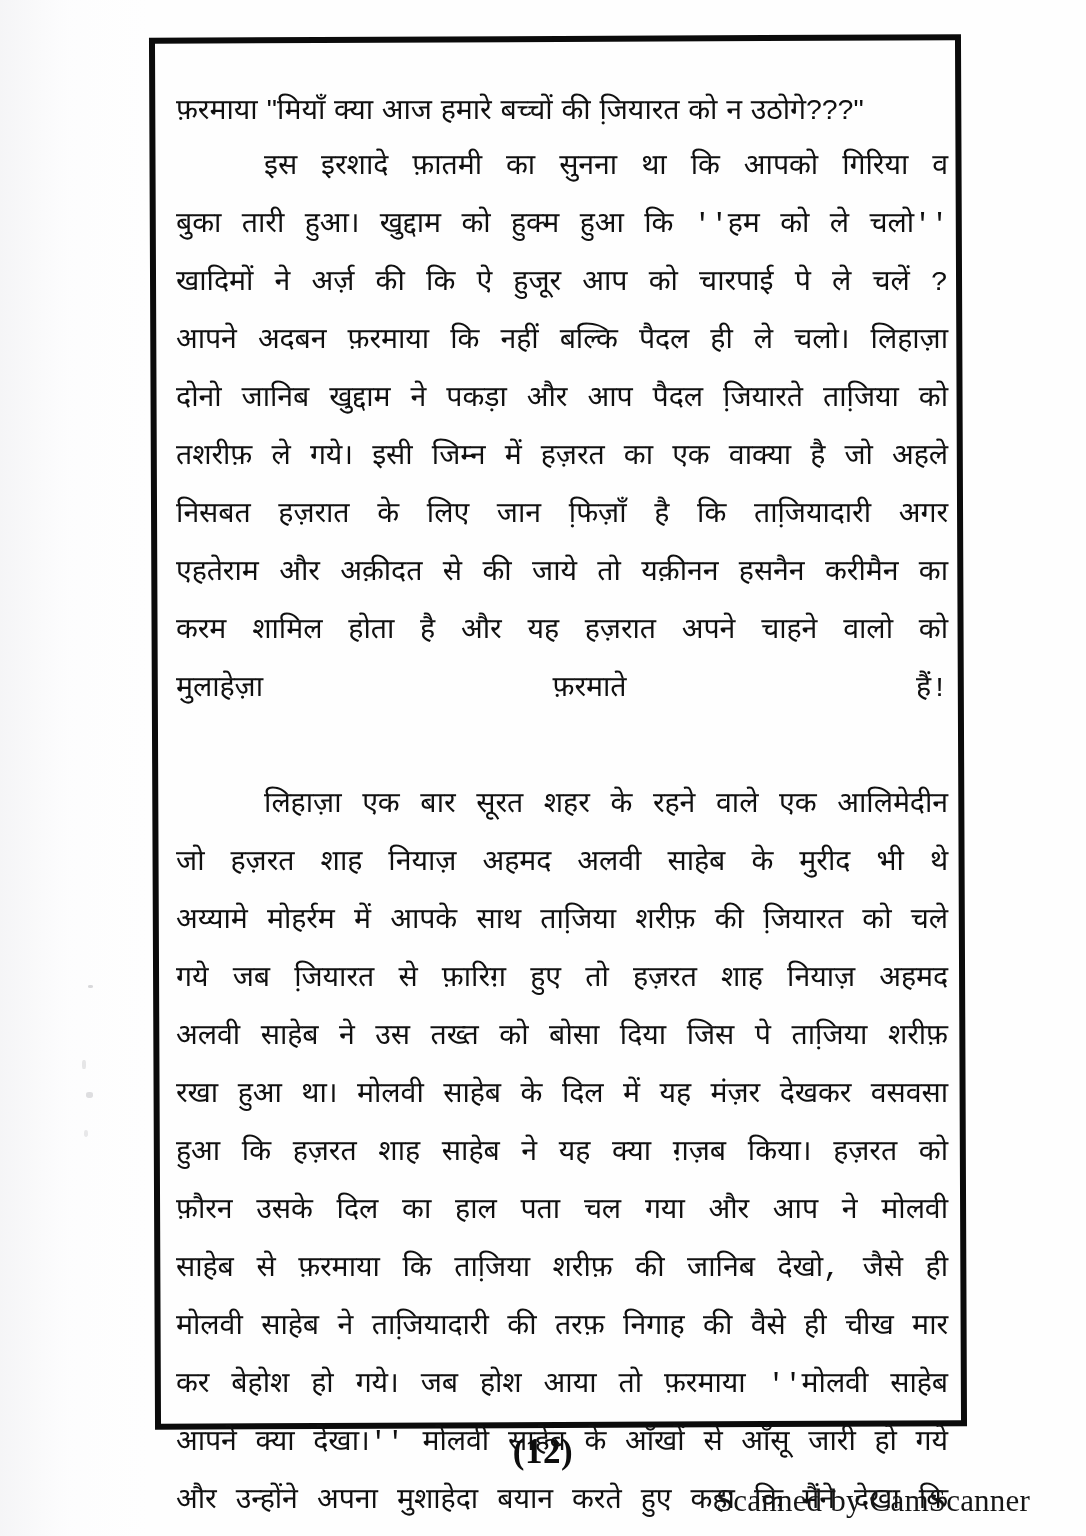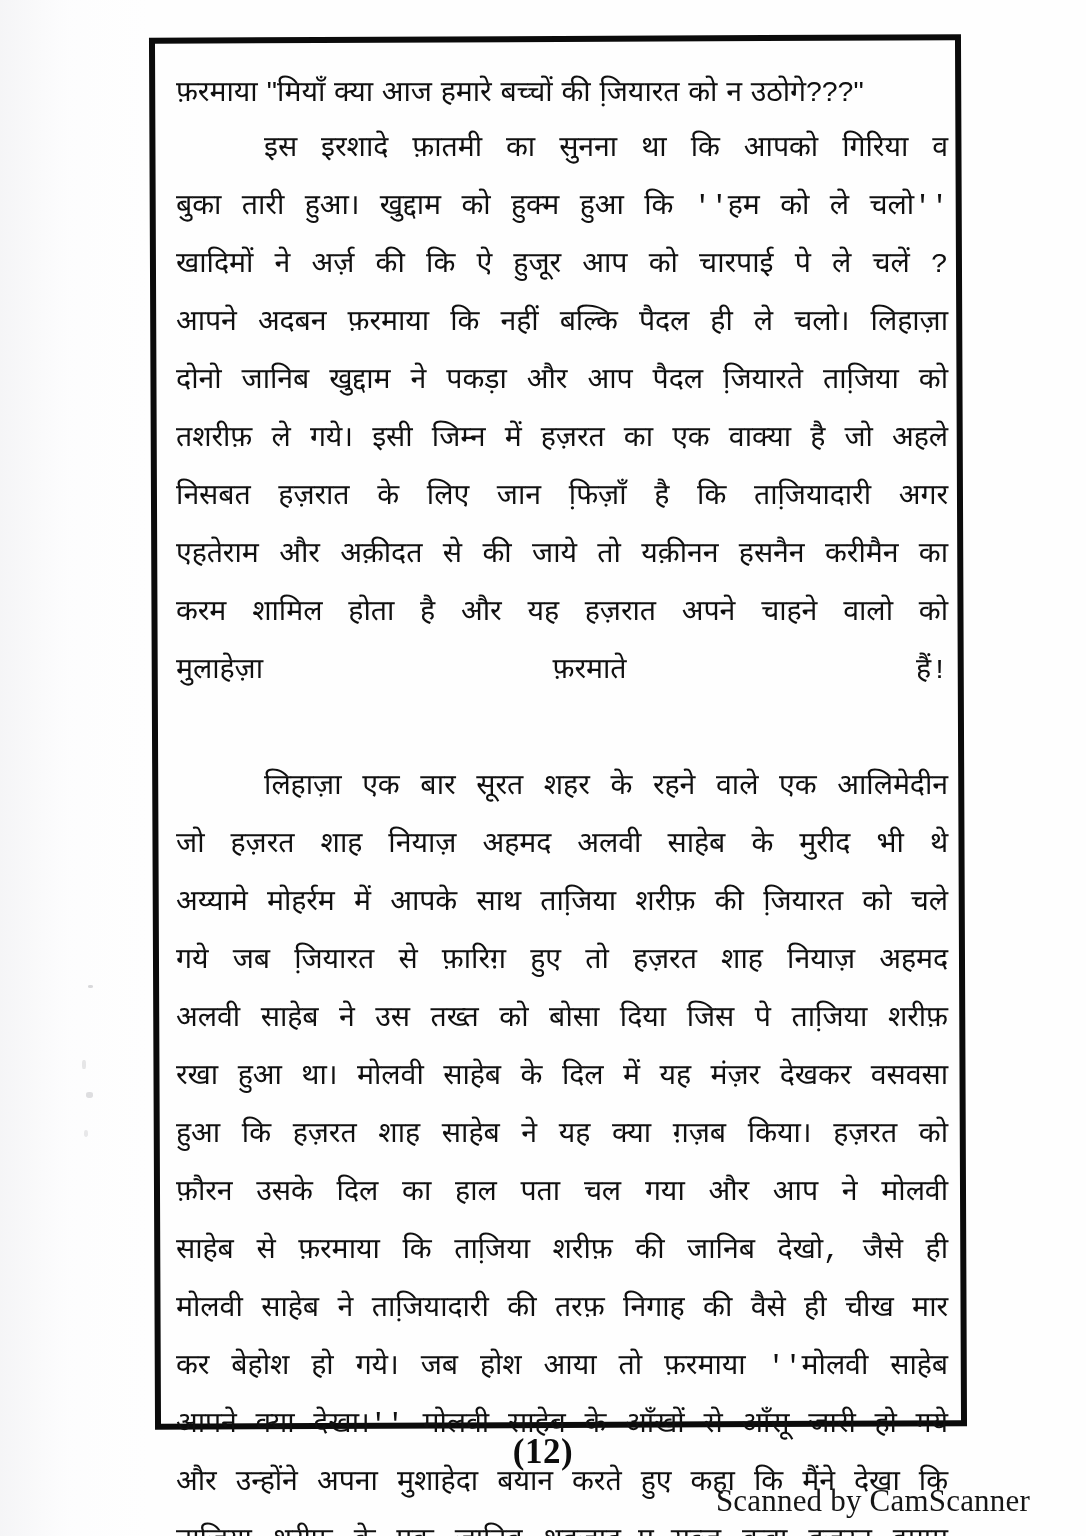--- a/index.html
+++ b/index.html
@@ -60,21 +60,21 @@
     box-sizing: border-box;
     transform: rotate(-0.25deg);
     transform-origin: 50% 50%;
     background: transparent;
   }
 
   
   .text-block {
     position: absolute;
     left: 176px;
-    top: 62px;
+    top: 80px;
     width: 772px;
     height: 1320px;
     box-sizing: border-box;
   }
 
   .para {
     margin: 0;
     color: #101010;
     font-family: "Liberation Sans", sans-serif;
     font-size: 28.5px;

